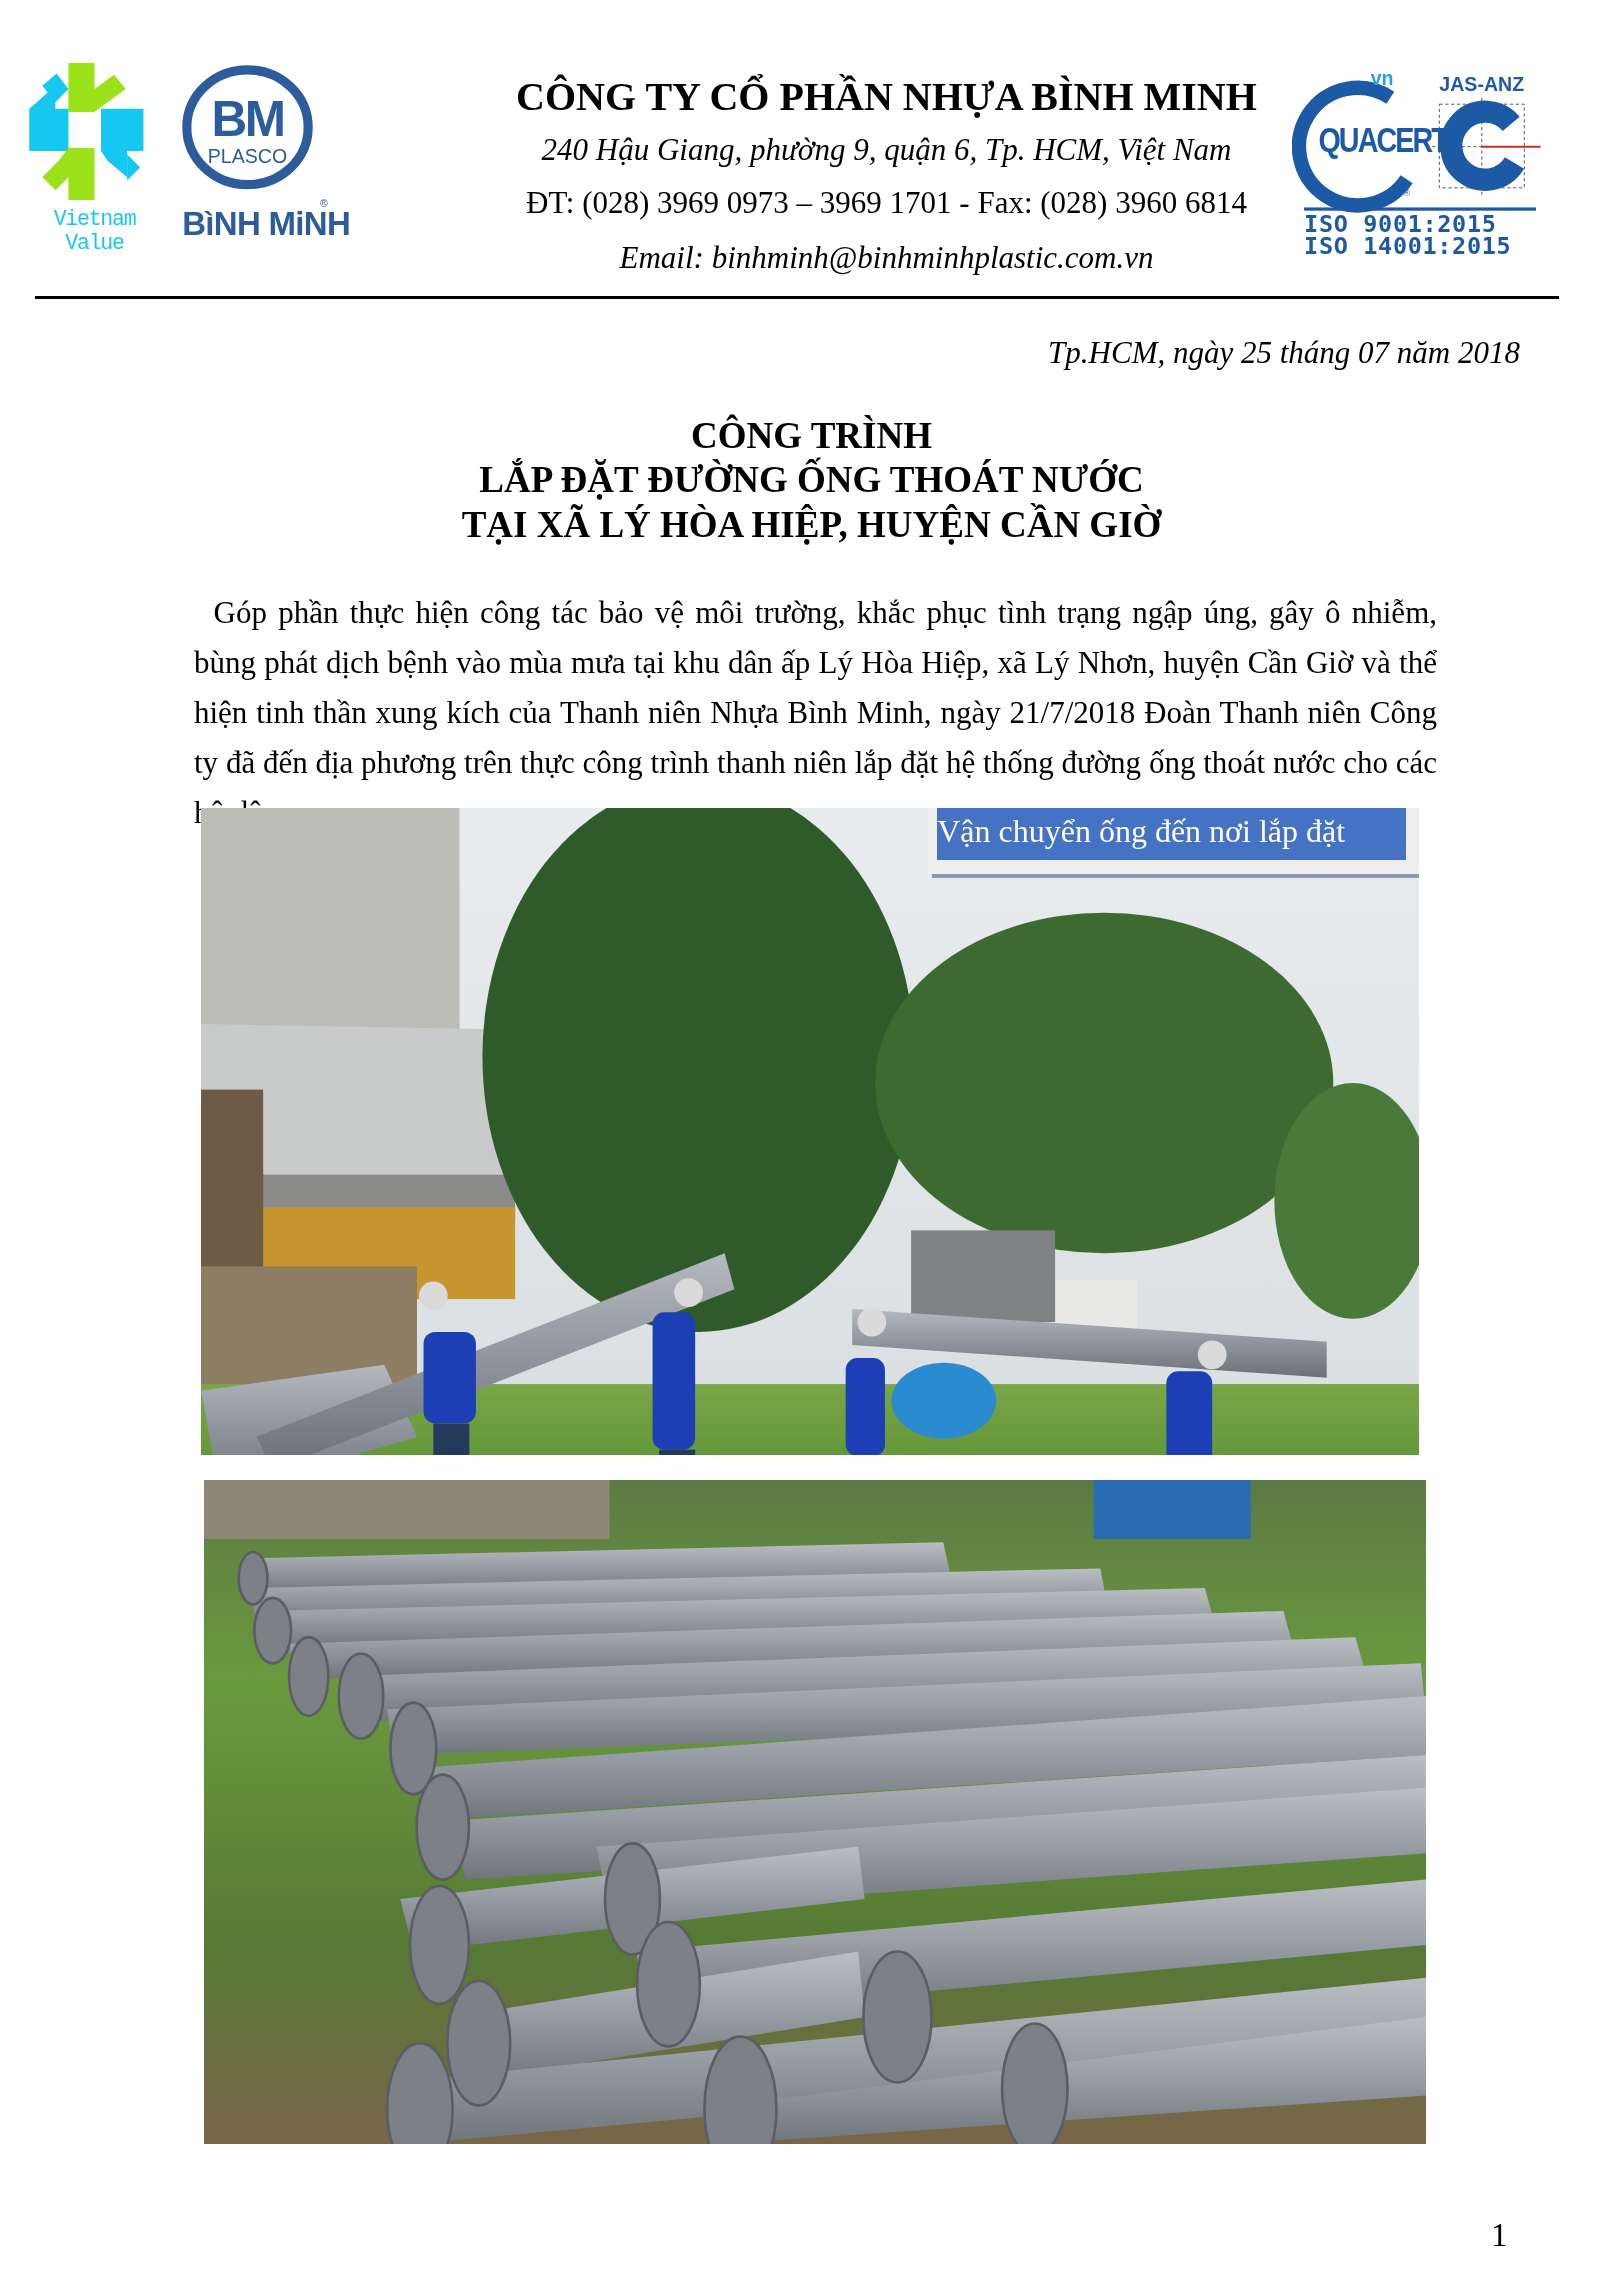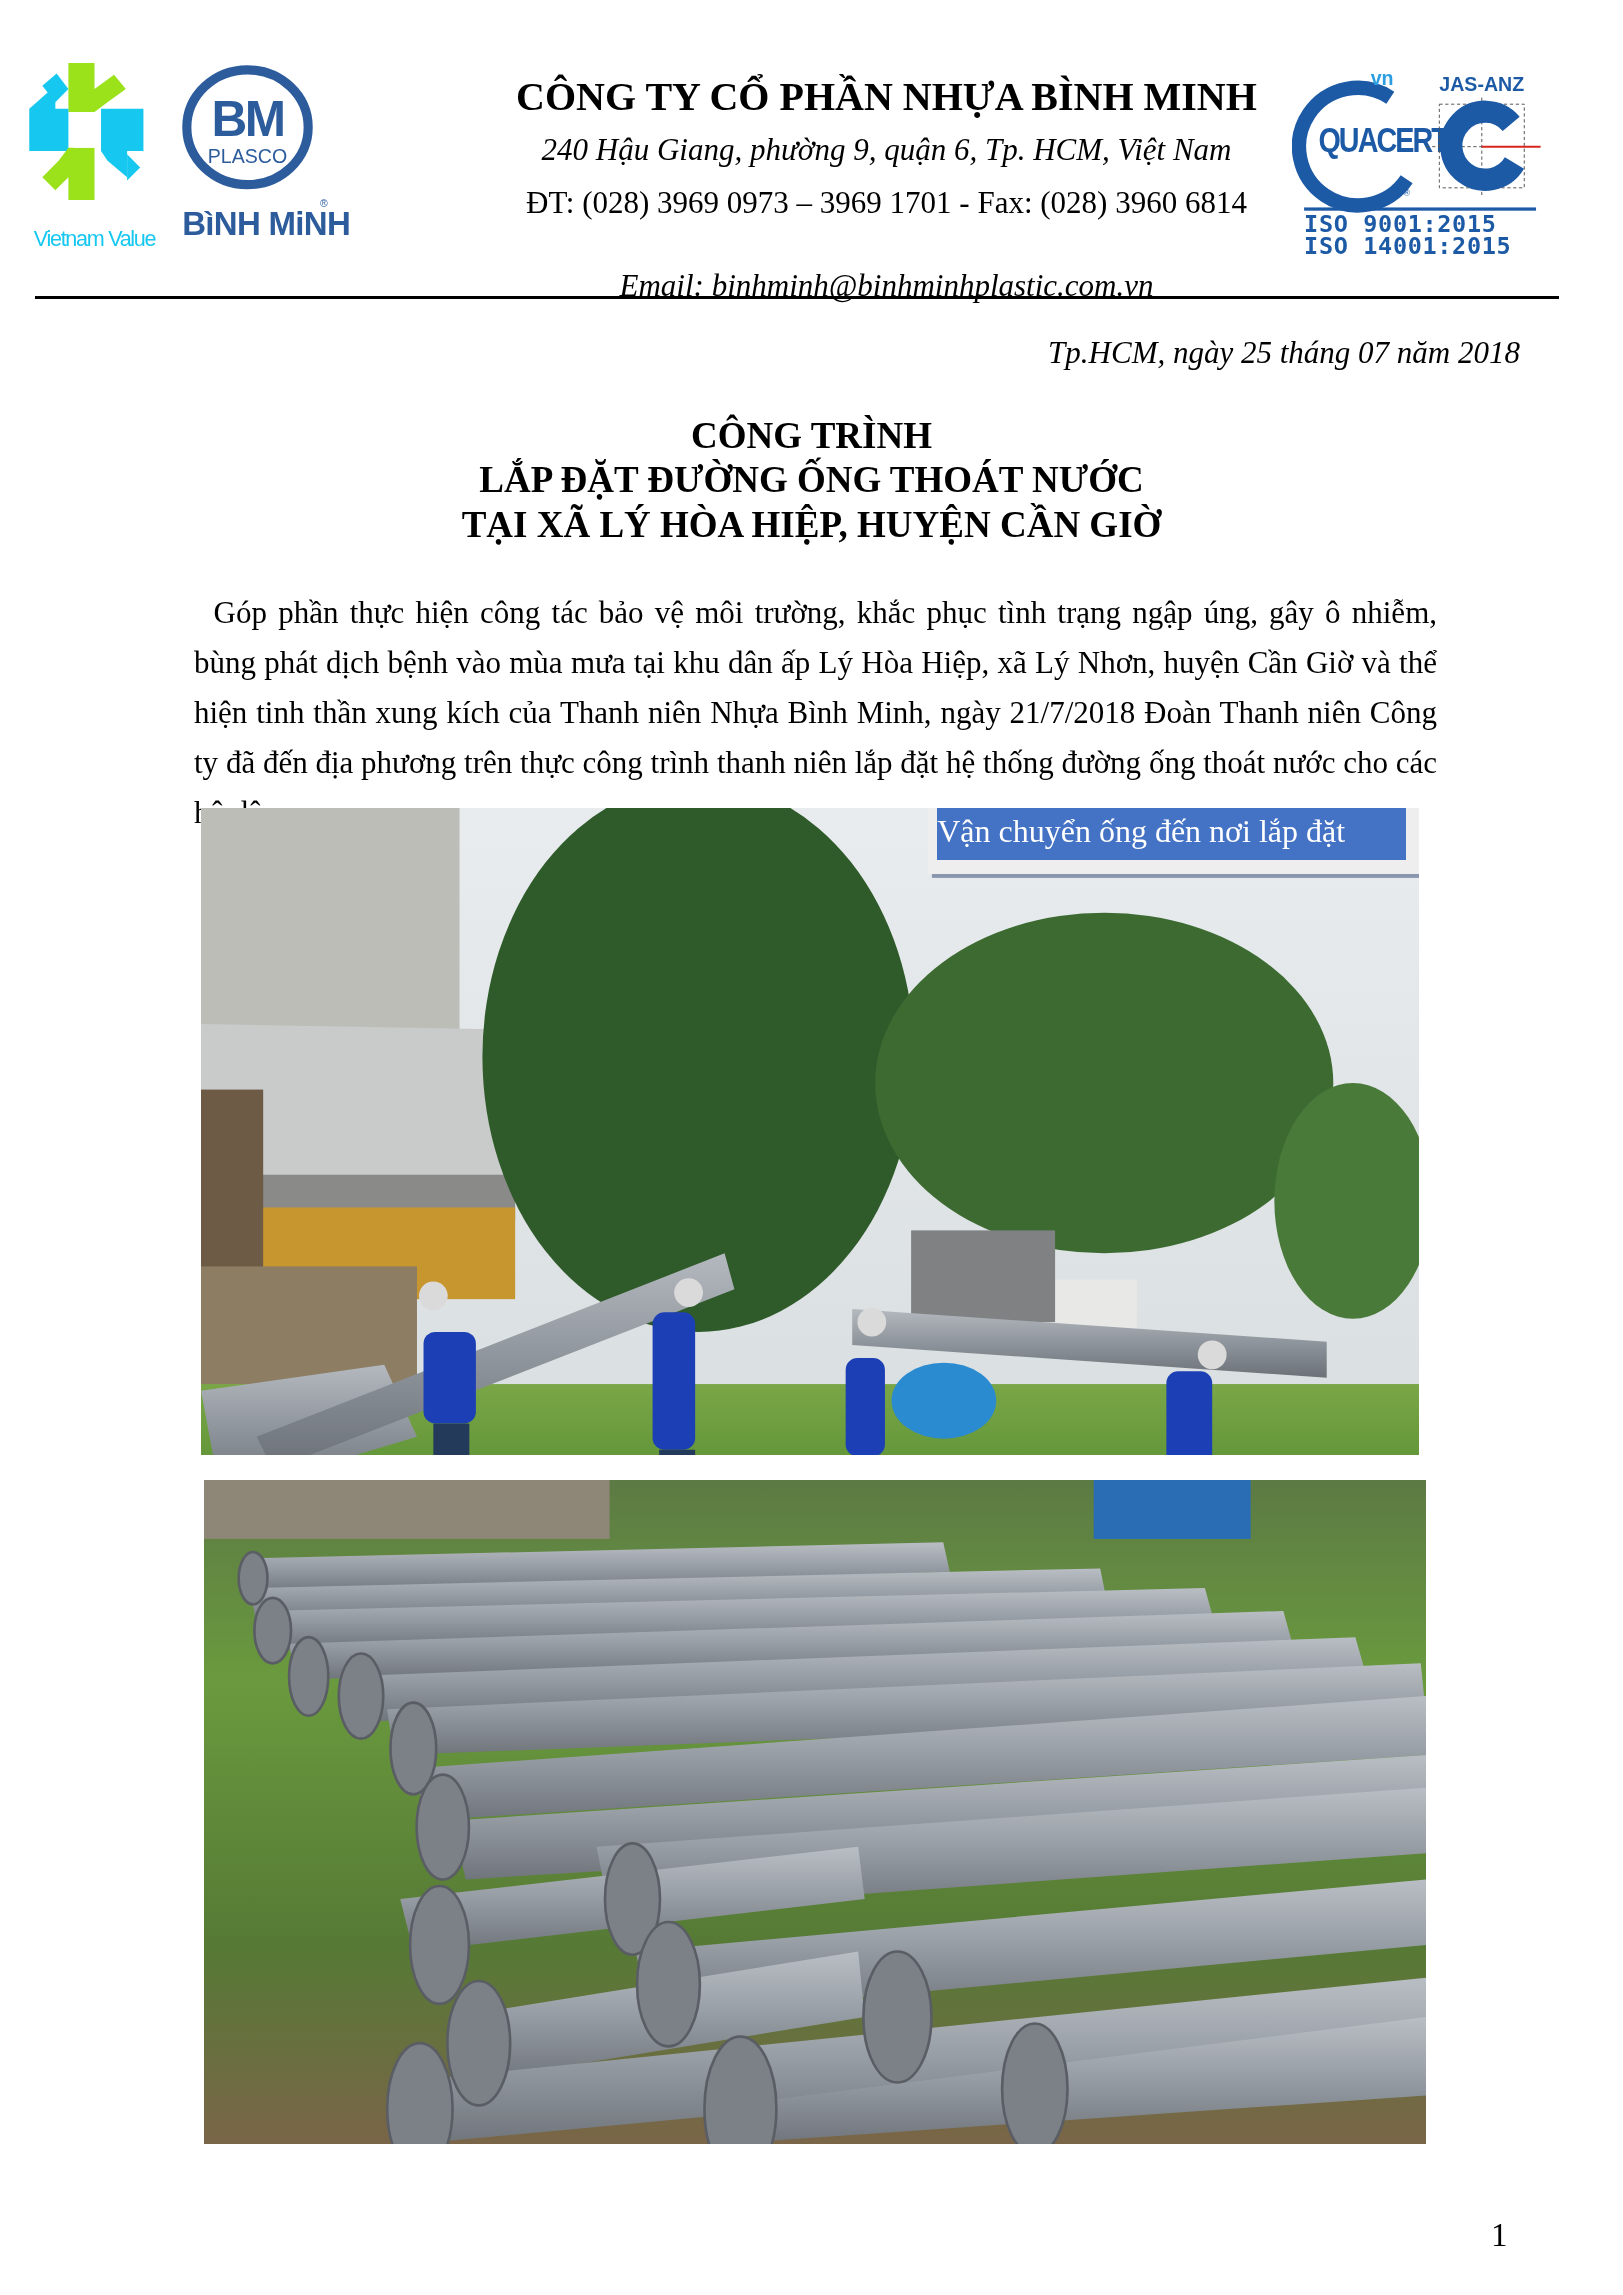--- a/index.html
+++ b/index.html
@@ -5,21 +5,21 @@
   html, body { margin:0; padding:0; background:#ffffff; }
   body { width:1623px; height:2295px; position:relative; overflow:hidden;
          font-family:"Liberation Serif", "DejaVu Serif", serif; color:#000; }
   .abs { position:absolute; }
 
   
   .hdr-line { position:absolute; white-space:nowrap; text-align:center; left:484px; width:805px; }
   .company { top:73px; font-size:40px; font-weight:bold; letter-spacing:0px; }
   .address { top:132px; font-size:31px; font-style:italic; }
   .phone   { top:185px; font-size:31px; }
-  .email   { top:240px; font-size:31px; font-style:italic;margin-top:28px; }
+  .email   { top:240px; font-size:31px; font-style:italic; }
   .rule { position:absolute; left:35px; top:296px; width:1524px; height:2.6px; background:#000; }
 
   .date { position:absolute; top:335px; right:103px; font-size:31px; font-style:italic; white-space:nowrap; }
 
   .title { position:absolute; left:0; width:1623px; text-align:center; font-weight:bold; font-size:37px; white-space:nowrap; }
 
   .body-para { position:absolute; left:194px; width:1243px; top:588px; font-size:31px; line-height:50px;
                text-align:justify; text-indent:19.6px; }
 
   .photo { position:absolute; overflow:hidden; }
@@ -41,21 +41,21 @@
 
       <polygon points="0,70 40,35 40,70 60,70 60,135 0,135" fill="#16c8f0"></polygon>
       <polygon points="20,35 42,16 60,40 40,60" fill="#16c8f0"></polygon>
 
       <polygon points="110,70 175,70 175,135 150,135 150,175 120,150 110,135" fill="#16c8f0"></polygon>
       <polygon points="150,140 170,160 150,180" fill="#16c8f0"></polygon>
 
       <polygon points="60,130 100,130 100,210 60,210 60,175 40,195 20,175 45,150" fill="#9be21a"></polygon>
       <rect x="62" y="75" width="46" height="55" rx="10" fill="#ffffff"></rect>
     </svg>
-    <div style="position:absolute;left:0;top:163px;width:131px;text-align:center;font-family:Liberation Sans, sans-serif;font-size:21.6px;letter-spacing:-1.3px;color:#16c8f0;">Vietnam Value</div>
+    <div style="position:absolute;left:0;top:144px;width:131px;text-align:center;font-family:Liberation Mono, monospace;font-size:21.6px;letter-spacing:-1.3px;color:#16c8f0;">Vietnam Value</div>
   </div>
 
   <div class="abs" style="left:177px;top:65px;width:164px;height:183px;">
     <svg width="137" height="131" viewBox="0 0 210 200" style="position:absolute;left:2px;top:0;">
       <ellipse cx="105" cy="95" rx="93" ry="88" fill="none" stroke="#2d5c9c" stroke-width="14"></ellipse>
       <text x="105" y="108" text-anchor="middle" font-family="Liberation Sans, sans-serif" font-weight="bold" font-size="76" fill="#2d5c9c" letter-spacing="-4">BM</text>
       <text x="105" y="150" text-anchor="middle" font-family="Liberation Sans, sans-serif" font-size="30" fill="#2d5c9c">PLASCO</text>
     </svg>
     <div style="position:absolute;left:5.2px;top:140px;font-family:'Liberation Sans',sans-serif;font-weight:bold;font-size:33px;color:#2d5c9c;letter-spacing:-0.7px;white-space:nowrap;">BìNH MiNH</div>
     <div style="position:absolute;left:143px;top:132px;font-family:'Liberation Sans',sans-serif;font-size:10.5px;color:#2d5c9c;">®</div>

